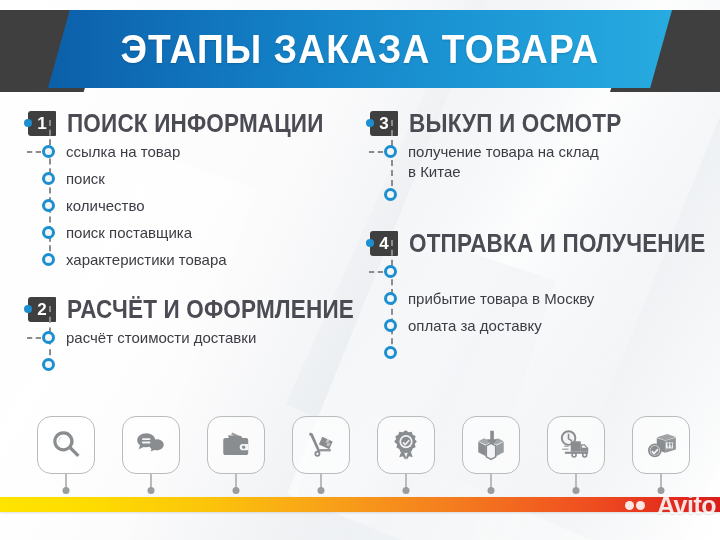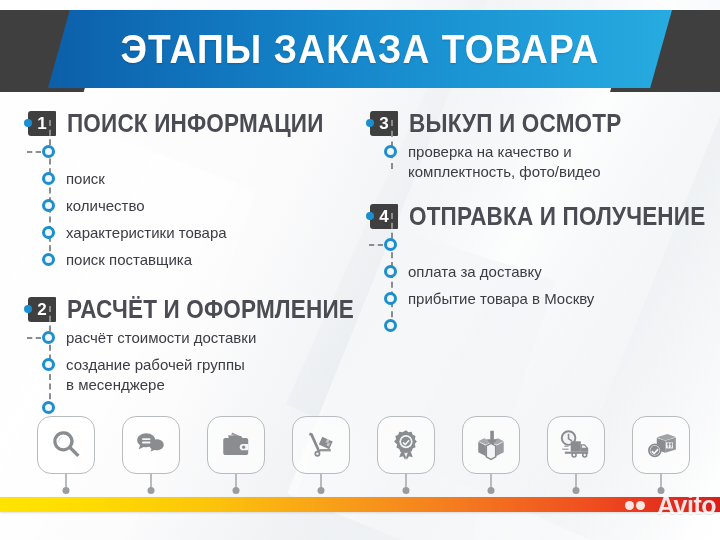--- a/index.html
+++ b/index.html
@@ -178,95 +178,94 @@
   <div class="column" id="col-left">
 
     <div class="section" id="sec1">
       <div class="sec-head">
         <div class="badge">1</div>
         <div class="sec-title">ПОИСК ИНФОРМАЦИИ</div>
       </div>
       <div class="items">
         <div class="item first">
           <span class="bullet"></span>
+          <span class="item-text">ссылка на товар</span>
         </div>
         <div class="item">
           <span class="bullet"></span>
           <span class="item-text">поиск</span>
         </div>
         <div class="item">
           <span class="bullet"></span>
           <span class="item-text">количество</span>
         </div>
         <div class="item">
           <span class="bullet"></span>
+          <span class="item-text">поиск поставщика</span>
+        </div>
+        <div class="item">
+          <span class="bullet"></span>
           <span class="item-text">характеристики товара</span>
-        </div>
-        <div class="item">
-          <span class="bullet"></span>
-          <span class="item-text">поиск поставщика</span>
         </div>
       </div>
     </div>
 
     <div class="section" id="sec2">
       <div class="sec-head">
         <div class="badge">2</div>
         <div class="sec-title">РАСЧЁТ И ОФОРМЛЕНИЕ</div>
       </div>
       <div class="items">
         <div class="item first">
           <span class="bullet"></span>
           <span class="item-text">расчёт стоимости доставки</span>
         </div>
         <div class="item">
           <span class="bullet"></span>
-          <span class="item-text">создание рабочей группы
-в месенджере</span>
-        </div>
-        <div class="item">
-          <span class="bullet"></span>
         </div>
       </div>
     </div>
 
   </div>
 
   <div class="column" id="col-right">
 
     <div class="section" id="sec3">
       <div class="sec-head">
         <div class="badge">3</div>
         <div class="sec-title">ВЫКУП И ОСМОТР</div>
       </div>
       <div class="items">
-        <div class="item">
-          <span class="bullet"></span>
-          <span class="item-text">проверка на качество и
-комплектность, фото/видео</span>
+        <div class="item first">
+          <span class="bullet"></span>
+          <span class="item-text">получение товара на склад
+в Китае</span>
+        </div>
+        <div class="item">
+          <span class="bullet"></span>
         </div>
       </div>
     </div>
 
     <div class="section" id="sec4">
       <div class="sec-head">
         <div class="badge">4</div>
         <div class="sec-title">ОТПРАВКА И ПОЛУЧЕНИЕ</div>
       </div>
       <div class="items">
         <div class="item first">
           <span class="bullet"></span>
         </div>
         <div class="item">
           <span class="bullet"></span>
+          <span class="item-text">прибытие товара в Москву</span>
+        </div>
+        <div class="item">
+          <span class="bullet"></span>
           <span class="item-text">оплата за доставку</span>
-        </div>
-        <div class="item">
-          <span class="bullet"></span>
-          <span class="item-text">прибытие товара в Москву</span>
         </div>
         <div class="item">
           <span class="bullet"></span>
         </div>
       </div>
     </div>
 
   </div>
 
   <div id="icon-strip">

